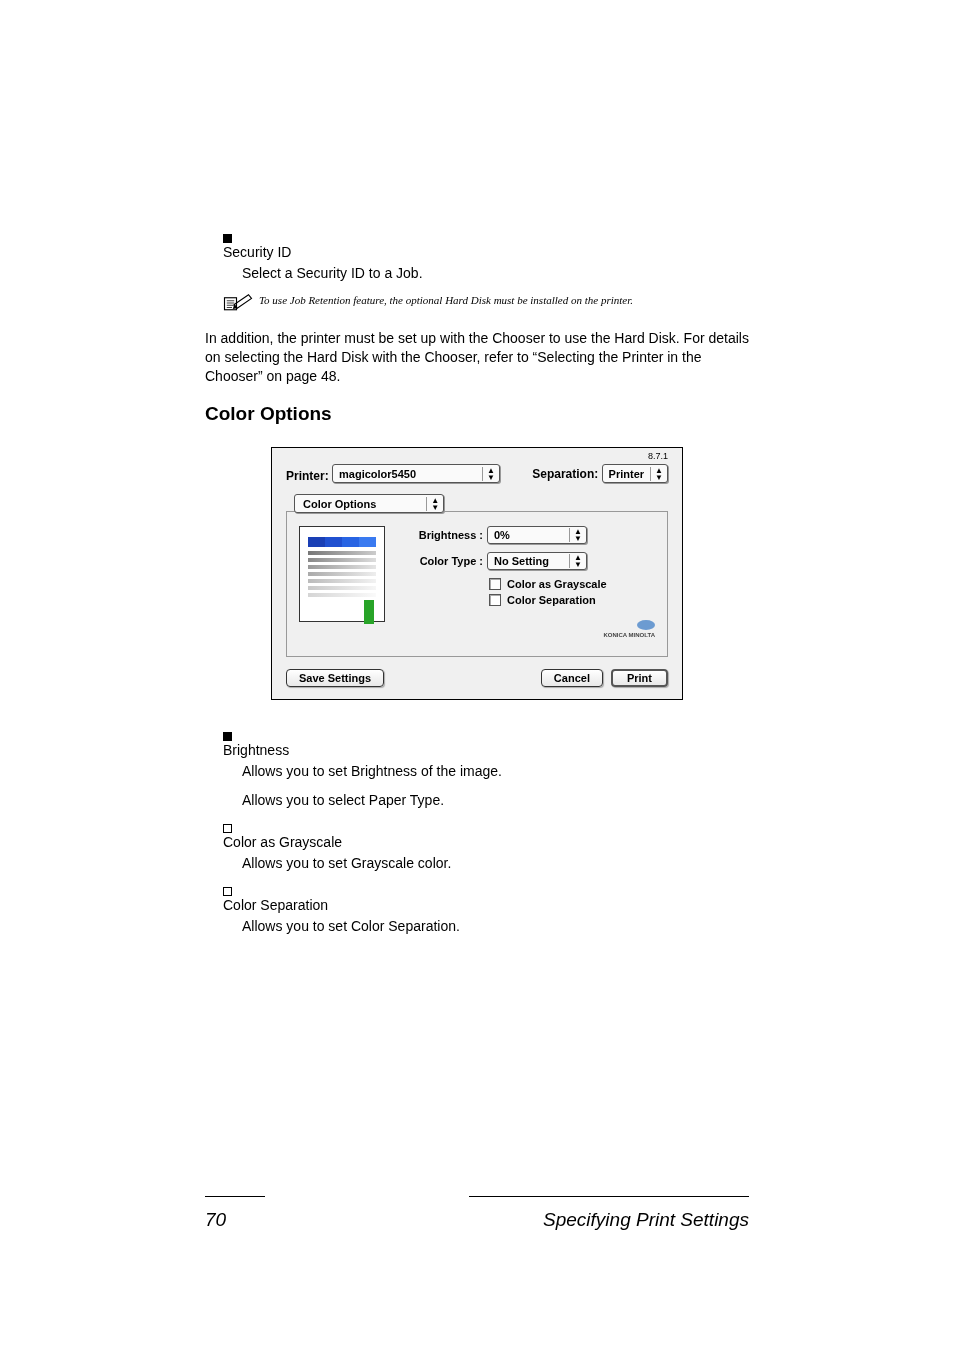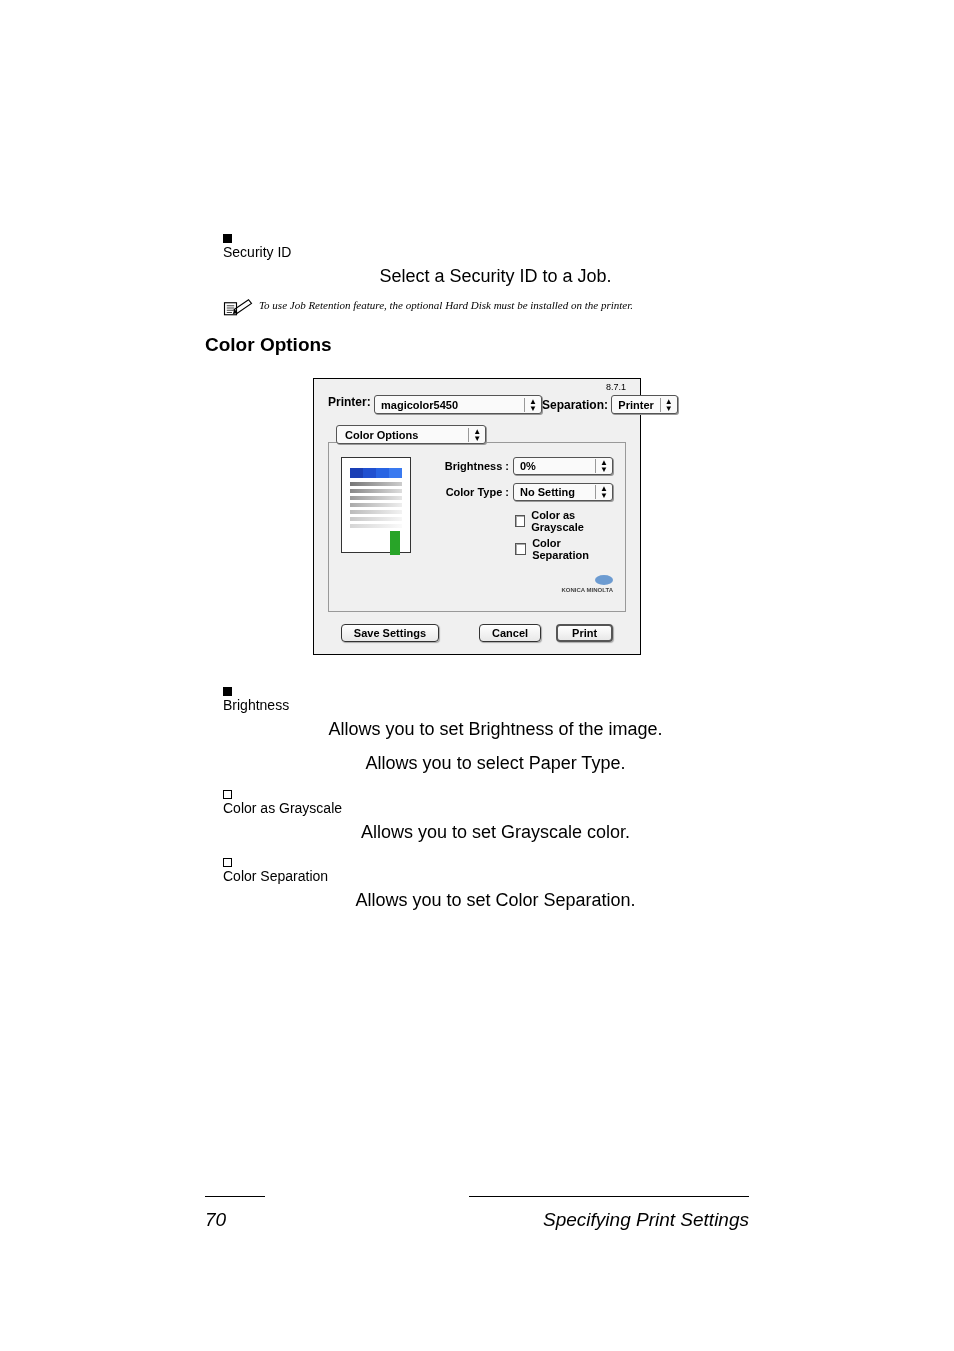--- a/index.html
+++ b/index.html
@@ -28,21 +28,21 @@
       background: #000;
       flex-shrink: 0;
       margin-top: 4px;
       margin-right: 10px;
     }
     .bullet-item .square.hollow {
       background: #fff;
       border: 1.5px solid #000;
     }
     .bullet-text { font-size: 14px; line-height: 1.35; }
-    .bullet-sub { font-size: 18px; line-height: 1.35; margin-left: 37px; margin-bottom: 10px; text-align: center; }
+    .bullet-sub { font-size: 14px; line-height: 1.35; margin-left: 37px; margin-bottom: 10px; }
     .note-row {
       display: flex;
       margin-left: 18px;
       margin-top: 4px;
       margin-bottom: 12px;
     }
     .note-icon {
       width: 36px;
       flex-shrink: 0;
     }
@@ -58,21 +58,21 @@
       margin-bottom: 18px;
     }
     h2.section {
       font-size: 19px;
       font-weight: bold;
       margin-bottom: 22px;
       margin-top: 10px;
     }
     
     .dialog {
-      width: 328px;
+      width: 412px;
       margin: 0 auto 28px auto;
       border: 1.5px solid #000;
       background: #f0f0f0;
       padding: 10px 14px 12px 14px;
       font-family: "Lucida Grande", Arial, sans-serif;
       font-size: 12px;
       position: relative;
     }
     .dialog .ver {
       position: absolute;
@@ -196,34 +196,34 @@
     .logo-circle {
       width: 18px;
       height: 10px;
       background: #6c9bd1;
       border-radius: 50%;
       margin-left: auto;
       margin-bottom: 2px;
     }
     .bottom-btn-row {
       display: flex;
-      justify-content: center;
+      justify-content: space-between;
       margin-top: 12px;
       align-items: center;
     }
     .btn {
       border: 1px solid #333;
       border-radius: 4px;
       background: linear-gradient(#fff, #e8e8e8);
       padding: 2px 12px;
       font-size: 11px;
       font-weight: bold;
       box-shadow: 1px 1px 1px #aaa;
     }
-    .btn-group { display: flex; gap: 15px; padding-left: 40px; }
+    .btn-group { display: flex; gap: 8px; padding-left: 40px; }
     .btn-primary {
       border: 2.5px solid #555;
       padding: 1px 14px;
     }
     
     .footer {
       position: absolute;
       bottom: 120px;
       left: 205px;
       right: 205px;
@@ -267,28 +267,29 @@
         <line x1="5" y1="13" x2="15" y2="13" stroke="#000" stroke-width="1"></line>
         <line x1="5" y1="16" x2="15" y2="16" stroke="#000" stroke-width="1"></line>
         <line x1="5" y1="19" x2="12" y2="19" stroke="#000" stroke-width="1"></line>
         <polygon points="15,15 34,2 38,7 19,20" fill="none" stroke="#000" stroke-width="1.5"></polygon>
         <polygon points="15,15 19,20 13,21" fill="#000"></polygon>
       </svg>
     </div>
     <div class="note-text">To use Job Retention feature, the optional Hard Disk must be installed on the printer.</div>
   </div>
 
+  <div class="para">In addition, the printer must be set up with the Chooser to use the Hard Disk. For details on selecting the Hard Disk with the Chooser, refer to “Selecting the Printer in the Chooser” on page 48.</div>
 
   <h2 class="section">Color Options</h2>
 
   <div class="dialog">
     <div class="ver">8.7.1</div>
 
     <div class="dialog-row" style="justify-content: space-between;">
-      <div style="display:flex; align-items:flex-start;">
+      <div style="display:flex; align-items:flex-end;">
         <span class="lbl">Printer:</span>&nbsp;
         <span class="dropdown">
           <span>magicolor5450</span>
           <span style="display:inline-block; width:60px;"></span>
           <span class="dd-arrows">▲<br>▼</span>
         </span>
       </div>
       <div style="display:flex; align-items:center;">
         <span class="lbl">Separation:</span>&nbsp;
         <span class="dropdown">

